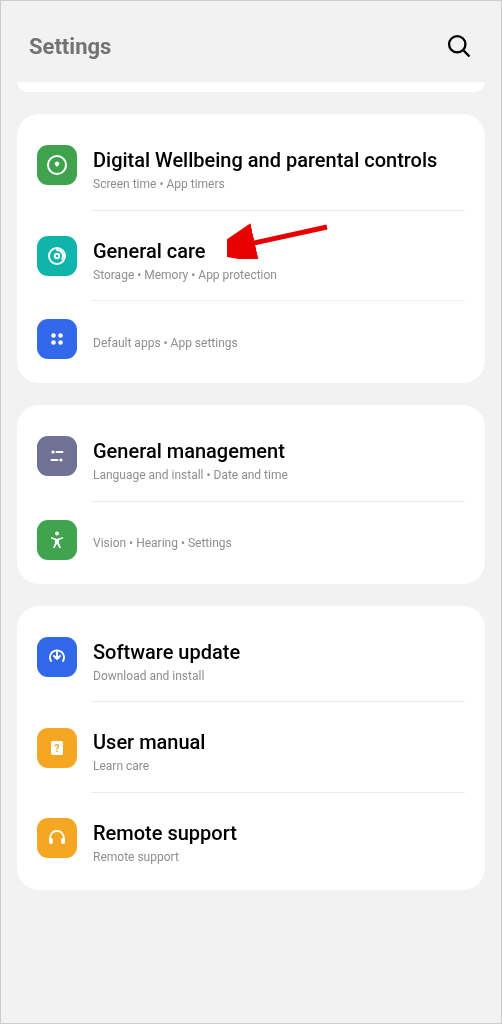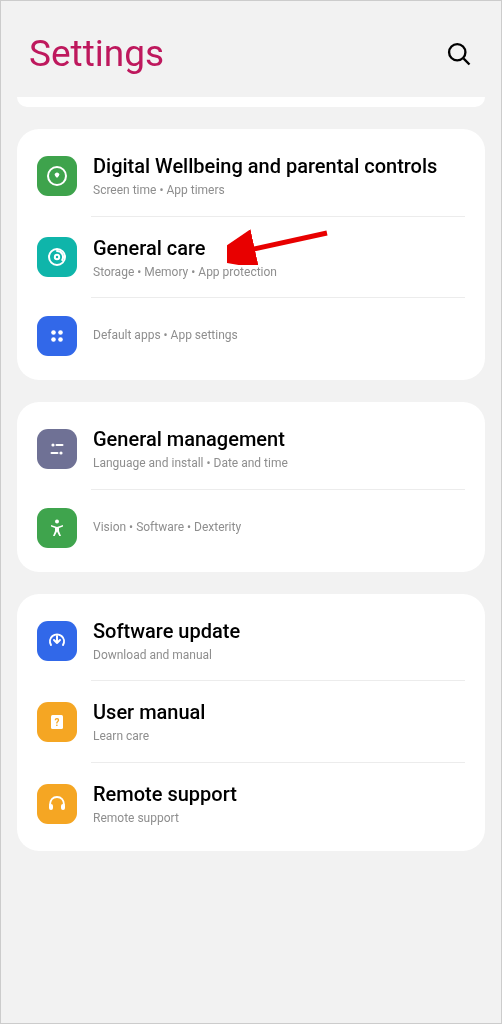--- a/index.html
+++ b/index.html
@@ -21,23 +21,23 @@
       height: 100%;
       overflow: hidden;
     }
     .header {
       display: flex;
       justify-content: space-between;
       align-items: center;
       padding: 25px 22px 22px 22px;
     }
     .header-title {
-      font-size: 37px;
-      font-weight: 400;
-      color: #be185d;
+      font-size: 22px;
+      font-weight: 700;
+      color: #737373;
     }
     .search-icon {
       width: 28px;
       height: 28px;
       cursor: pointer;
     }
     .divider-bar {
       background: #fff;
       height: 10px;
       margin: 0 10px 22px 10px;
@@ -74,20 +74,21 @@
       justify-content: center;
       flex-shrink: 0;
       margin-right: 16px;
     }
     .icon-box svg {
       width: 24px;
       height: 24px;
     }
     .item-text {
       flex: 1;
+      margin-top: 9px;
     }
     .item-title {
       font-size: 20px;
       font-weight: 500;
       color: #000;
       line-height: 1.3;
       margin-bottom: 4px;
     }
     .item-sub {
       font-size: 12px;
@@ -184,36 +185,36 @@
     </div>
 
     <div class="item">
       <div class="icon-box" style="background:#3fa44d">
         <svg viewBox="0 0 24 24" fill="#fff">
           <circle cx="12" cy="5.5" r="2"></circle>
           <path d="M6 9 L12 11 L18 9 L18 10.5 L14 12 L14 15 L16 20 L14.3 20 L12 15.5 L9.7 20 L8 20 L10 15 L10 12 L6 10.5 Z"></path>
         </svg>
       </div>
       <div class="item-text">
-        <div class="item-sub">Vision  •  Software  •  Dexterity</div>
+        <div class="item-sub">Vision  •  Hearing  •  Settings</div>
       </div>
     </div>
   </div>
 
   <div class="group">
     <div class="item">
       <div class="icon-box" style="background:#3168e9">
         <svg viewBox="0 0 24 24" fill="none" stroke="#fff" stroke-width="2">
           <path d="M12 7 L12 14 M9 11 L12 14 L15 11" stroke-linecap="round" stroke-linejoin="round"></path>
           <path d="M6 16 A7 7 0 1 1 18 16" stroke-linecap="round"></path>
         </svg>
       </div>
       <div class="item-text">
         <div class="item-title">Software update</div>
-        <div class="item-sub">Download and manual</div>
+        <div class="item-sub">Download and install</div>
       </div>
     </div>
 
     <div class="item">
       <div class="icon-box" style="background:#f5a623">
         <svg viewBox="0 0 24 24" fill="#fff">
           <rect x="6" y="5" width="12" height="14" rx="1.5" fill="#fff"></rect>
           <text x="12" y="15.5" font-size="10" font-weight="bold" text-anchor="middle" fill="#f5a623">?</text>
         </svg>
       </div>

